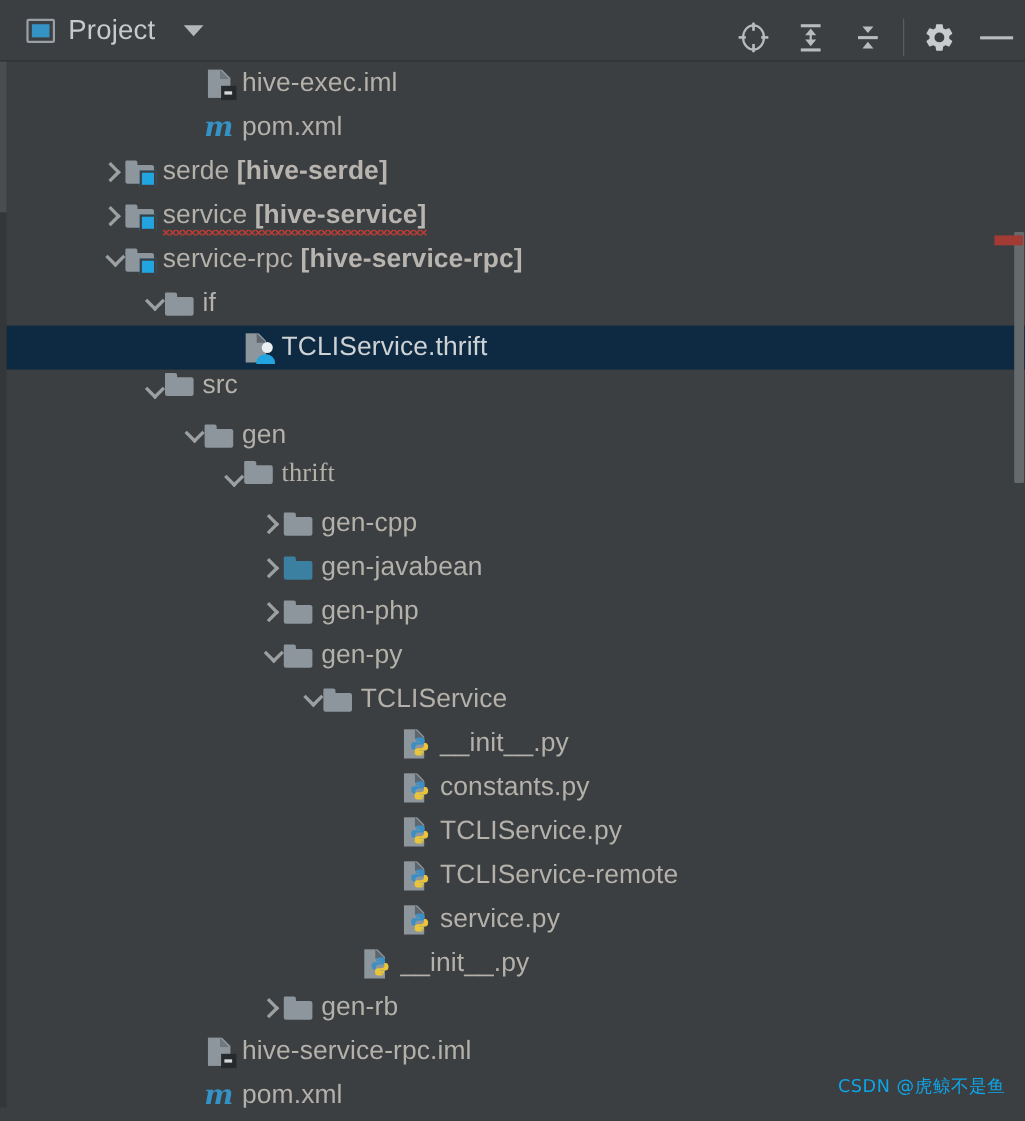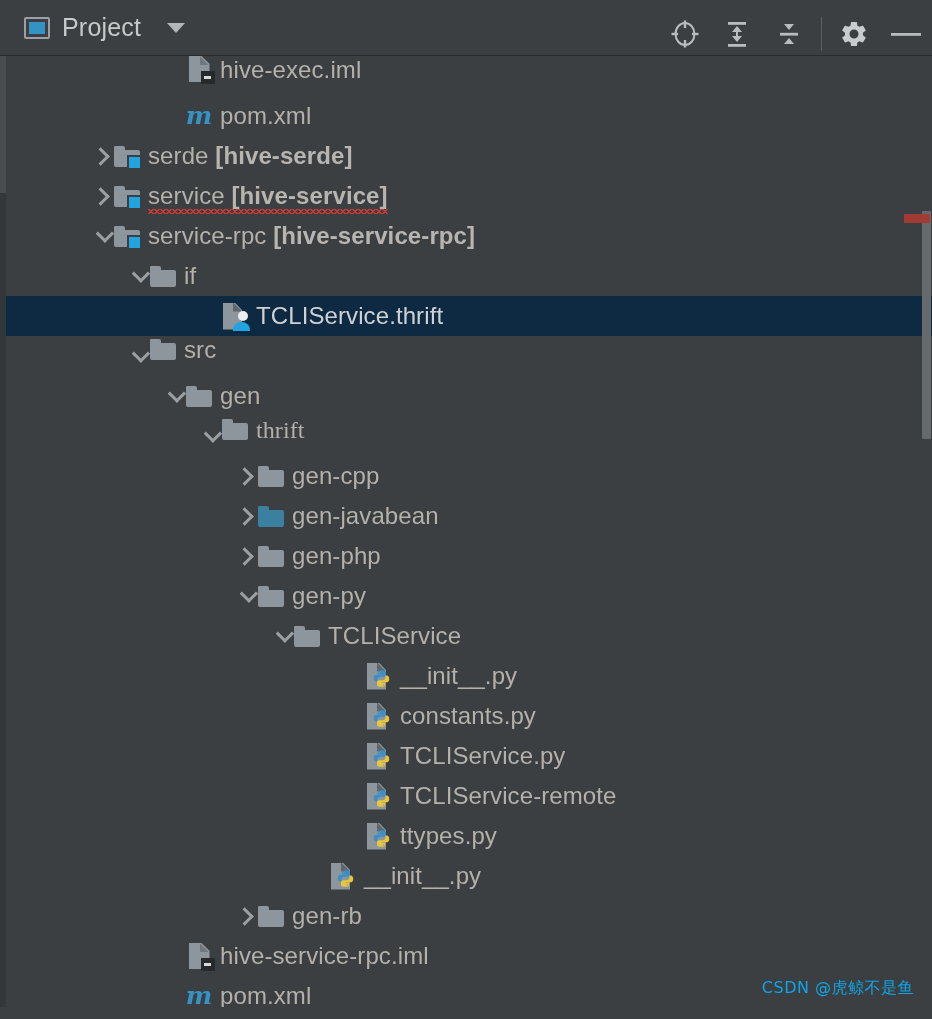--- a/index.html
+++ b/index.html
@@ -412,21 +412,21 @@
     </div>
   </div>
 
   <div class="tree-wrap">
     <div class="left-gutter">
       <div class="lg-thumb"></div>
     </div>
 
     <div class="tree" id="tree">
         <div class="row">
-          <div style="display: flex; align-items: flex-start; padding-left: 158px;">
+          <div style="display: flex; align-items: center; padding-left: 158px;">
             <span class="arrow"></span>
             <span class="icon">
               <span class="filedoc">
                 <span class="pg"></span>
                 <span class="fold"></span>
                 <span class="iml">
                   <i></i>
                 </span>
               </span>
             </span>
@@ -697,21 +697,21 @@
             <span class="icon">
               <span class="pyicon">
                 <span class="pg"></span>
                 <span class="fold"></span>
                 <svg class="snake" viewBox="0 0 32 32">
                   <path fill="#3b8fc4" d="M15.9 2c-3.3 0-5.9 1.1-5.9 3.6v3.1h6.3v.9H7.4C4.9 9.6 3 11.3 3 15.2c0 3.8 1.6 5.9 4.1 5.9h2.2v-3.4c0-2.6 2.3-4.7 5-4.7h5.5c2.1 0 3.8-1.7 3.8-3.7V5.6C23.6 3.6 21.1 2 17.9 2c-.7 0-1.4 0-2 0zm-3.3 2c.6 0 1.1.5 1.1 1.1 0 .6-.5 1.1-1.1 1.1-.6 0-1.1-.5-1.1-1.1 0-.6.5-1.1 1.1-1.1z"></path>
                   <path fill="#e8c53b" d="M16.1 30c3.3 0 5.9-1.1 5.9-3.6v-3.1h-6.3v-.9h8.9c2.5 0 4.4-1.7 4.4-5.6 0-3.8-1.6-5.9-4.1-5.9h-2.2v3.4c0 2.6-2.3 4.7-5 4.7h-5.5c-2.1 0-3.8 1.7-3.8 3.7v3.7C8.4 28.4 10.9 30 14.1 30c.7 0 1.4 0 2 0zm3.3-2c-.6 0-1.1-.5-1.1-1.1 0-.6.5-1.1 1.1-1.1.6 0 1.1.5 1.1 1.1 0 .6-.5 1.1-1.1 1.1z"></path>
                 </svg>
               </span>
             </span>
-            <span class="label">ttypes.py</span>
+            <span class="label">service.py</span>
           </div>
         </div>
         <div class="row">
           <div style="display: flex; align-items: center; padding-left: 302px;">
             <span class="arrow"></span>
             <span class="icon">
               <span class="pyicon">
                 <span class="pg"></span>
                 <span class="fold"></span>
                 <svg class="snake" viewBox="0 0 32 32">

